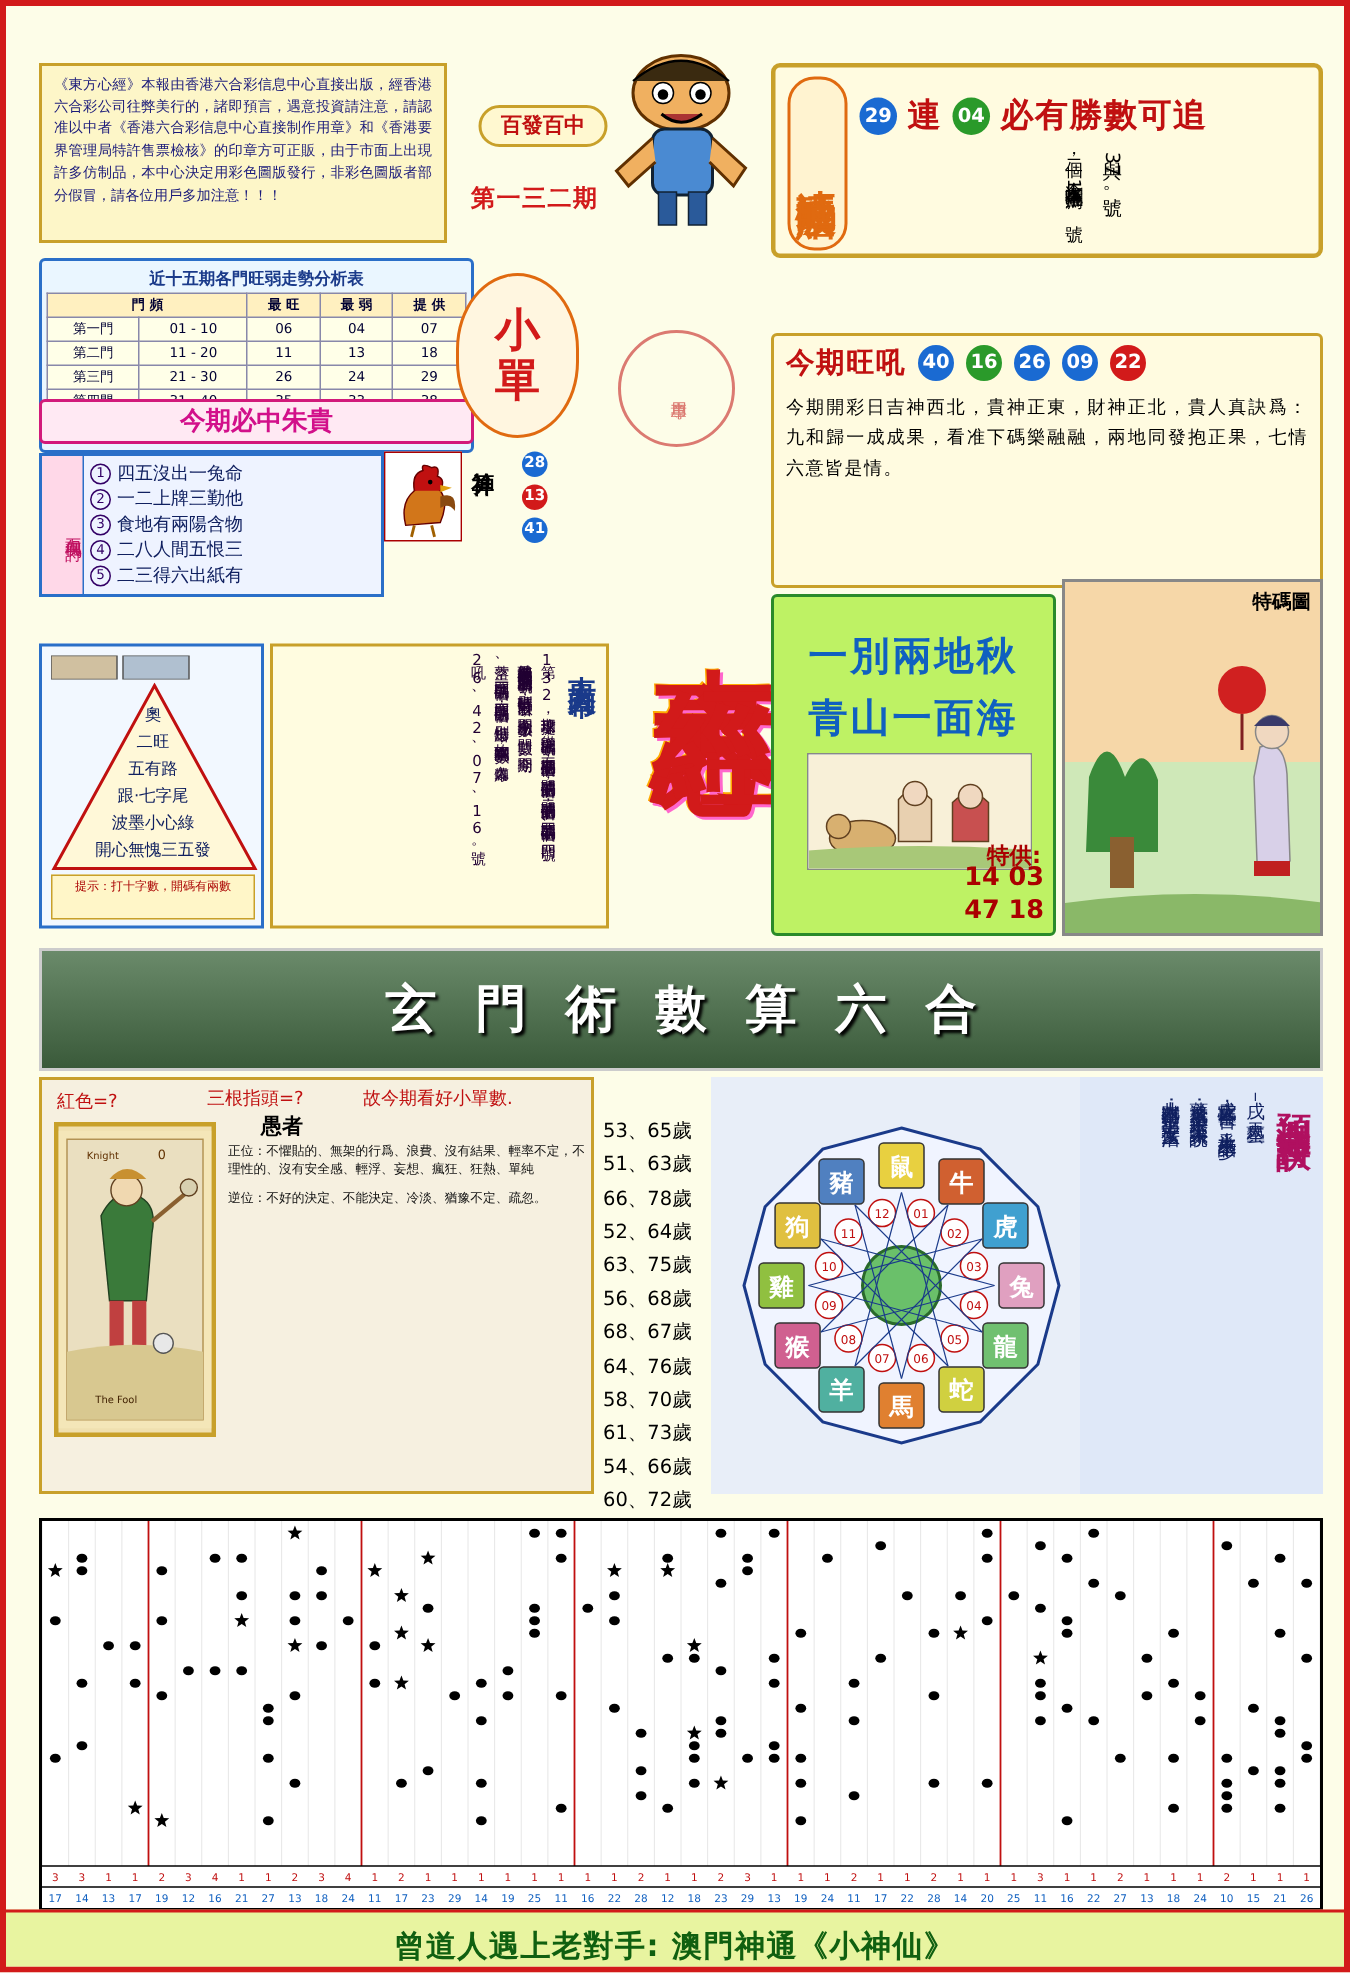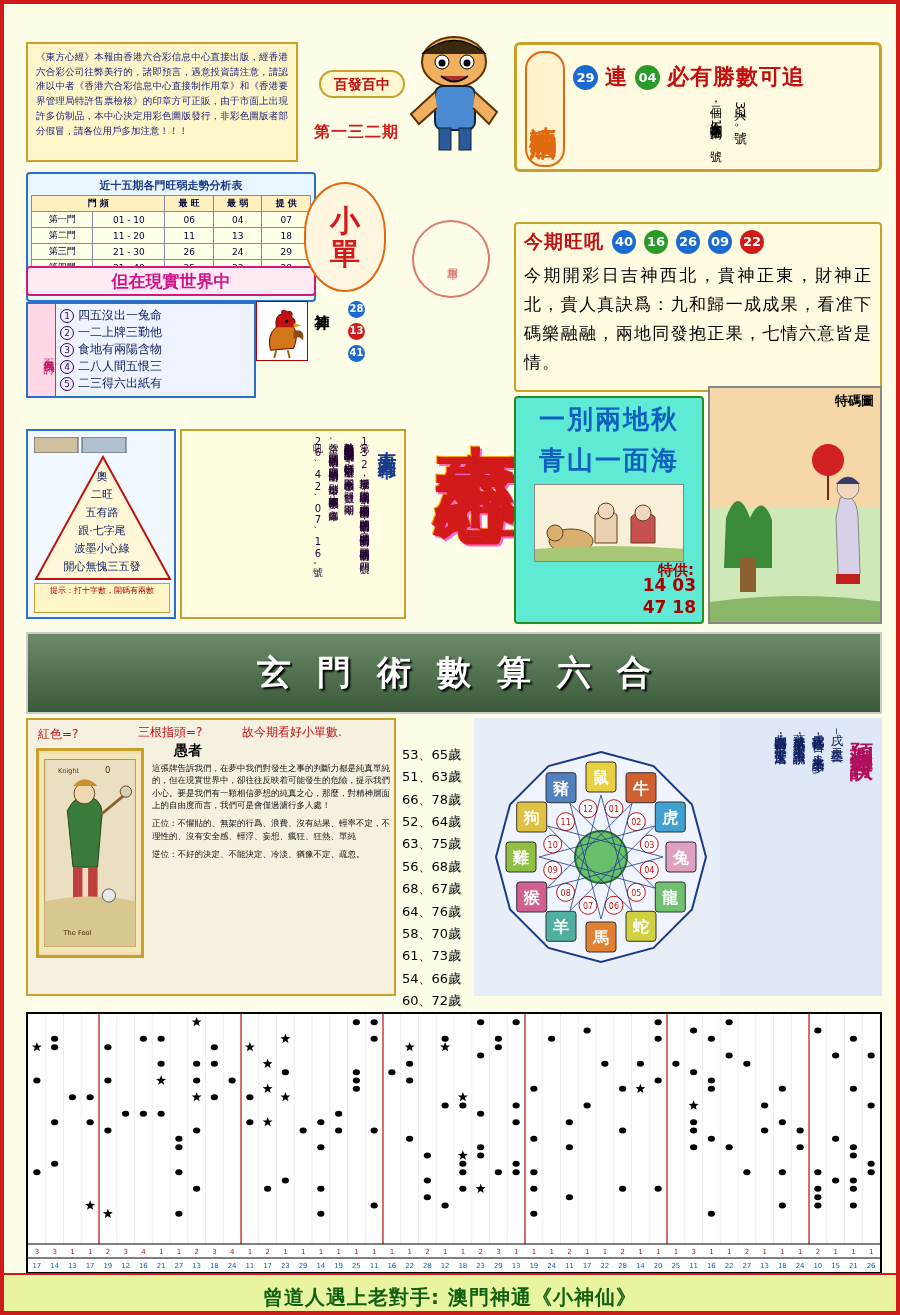--- a/index.html
+++ b/index.html
@@ -181,28 +181,28 @@
     background: #fffbe0; border: 2px solid #c8a02a; border-radius: 4px;
     padding: 5px 8px;
   }
   .hot-head { display: flex; align-items: center; gap: 8px; }
   .hot-title { font-size: 19px; font-weight: bold; color: #c01010; letter-spacing: 1px; }
   .hot-ball {
     width: 24px; height: 24px; border-radius: 50%; color: #fff;
     font-size: 13px; font-weight: bold; text-align: center; line-height: 24px;
   }
   .hot-body {
-    margin-top: 6px; font-size: 17px; line-height: 1.7; color: #000;
+    margin-top: 6px; font-size: 12px; line-height: 1.7; color: #000;
     letter-spacing: 1px; text-align: justify;
   }
   
   .couplet {
     position: absolute; left: 510px; top: 392px; width: 190px; height: 228px;
-    background: #5eead4; border: 2px solid #2a8a2a; border-radius: 4px;
-    padding: 4px;
+    background: #bef264; border: 2px solid #2a8a2a; border-radius: 4px;
+    padding: 22px;
   }
   .cp-line { text-align: center; font-size: 26px; color: #1060c0; font-weight: bold; letter-spacing: 2px; }
   .cp-line2 { text-align: center; font-size: 26px; color: #1060c0; font-weight: bold; letter-spacing: 2px; margin-top: 6px; }
   .cp-pic { margin: 6px auto 0; width: 150px; height: 78px; border: 1px solid #888; background: #fff; position: relative; overflow: hidden; }
   .cp-offer { position: absolute; right: 8px; bottom: 42px; font-size: 15px; color: #a00; font-weight: bold; }
   .cp-nums { position: absolute; right: 6px; bottom: 4px; font-size: 17px; color: #a00; font-weight: bold; line-height: 1.3; text-align: right; }
   
   .tema-pic {
     position: absolute; left: 704px; top: 382px; width: 174px; height: 238px;
     border: 2px solid #888; background: linear-gradient(#f7c89a, #f2e6c8 55%, #cfe8b8);
@@ -351,21 +351,21 @@
           <tr>
             <td>第五門</td>
             <td>41 - 49</td>
             <td>45</td>
             <td>43</td>
             <td>48</td>
           </tr>
         </tbody>
     </table>
   </div>
-  <div class="zhugui">但在現實世界中</div>
+  <div class="zhugui">今期必中朱貴</div>
 
   <div class="xiaodan">
     <span>小</span>
     <span>單</span>
   </div>
 
   <div class="poem-wrap">
     <div class="poem-side">五句現碼詩</div>
     <div class="poem-list" id="poem-list">
         <div class="poem-row">
@@ -526,21 +526,20 @@
         <circle cx="92" cy="40" r="6" fill="#d8d0b0" stroke="#604020"></circle>
         <rect x="36" y="120" width="10" height="36" fill="#c04040"></rect>
         <rect x="52" y="120" width="10" height="36" fill="#c04040"></rect>
         <path d="M6 156 Q54 146 102 156 L102 204 L6 204 Z" fill="#d8c890"></path>
         <circle cx="74" cy="150" r="7" fill="#e8e8e8" stroke="#555"></circle>
         <text x="26" y="192" font-size="7" fill="#402000">The Fool</text>
       </svg>
     </div>
     <div class="tarot-fool">愚者</div>
     <div class="tarot-text">
-      <p>這張牌告訴我們，在夢中我們對發生之事的判斷力都是純真單純的，但在現實世界中，卻往往反映着可能發生的危險，提示我們小心。要是我們有一顆相信夢想的純真之心，那麼，對精神層面上的自由度而言，我們可是會僅過濾行多人處！</p>
       <p>正位：不懼貼的、無架的行爲、浪費、沒有結果、輕率不定，不理性的、沒有安全感、輕浮、妄想、瘋狂、狂熱、單純</p>
       <p>逆位：不好的決定、不能決定、冷淡、猶豫不定、疏忽。</p>
     </div>
   </div>
 
   <div class="ages" id="ages">
       <div>53、65歲</div>
       <div>51、63歲</div>
       <div>66、78歲</div>
       <div>52、64歲</div>

